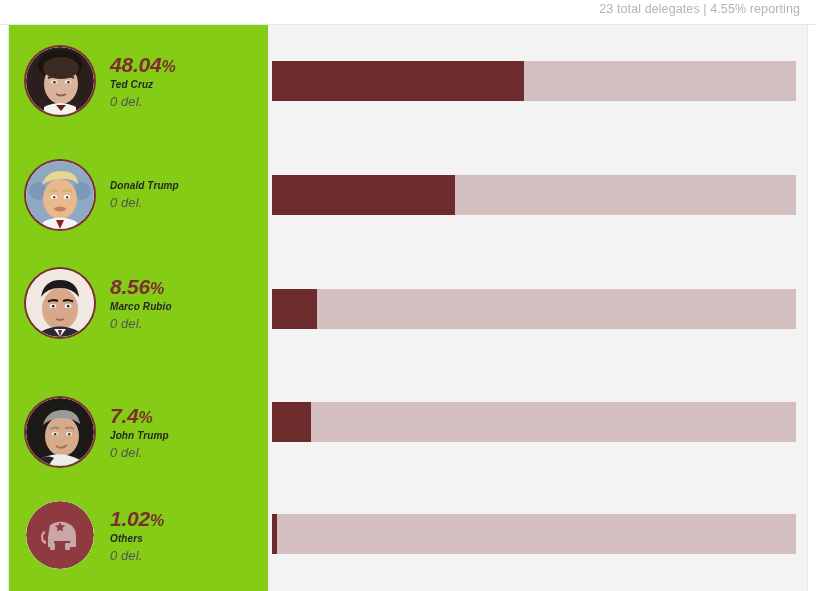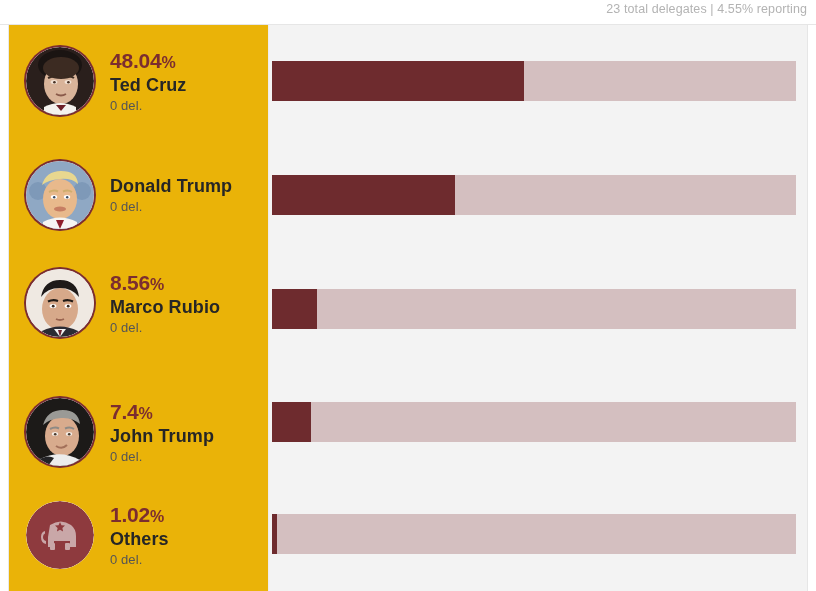--- a/index.html
+++ b/index.html
@@ -14,21 +14,21 @@
     overflow: hidden;
     position: relative;
   }
 
   
   .results-header {
     height: 24px;
     display: flex;
     align-items: flex-start;
     justify-content: flex-end;
-    padding-right: 9px;
+    padding-right: 16px;
     box-sizing: border-box;
     background: #ffffff;
   }
   .delegate-summary {
     font-size: 12.5px;
     color: #b3b3b3;
     letter-spacing: .1px;
     line-height: 18px;
     white-space: nowrap;
   }
@@ -43,21 +43,22 @@
   }
   .candidate-panel {
     position: absolute;
     left: 8px;
     top: 0;
     width: 261px;
     height: 567px;
     box-sizing: border-box;
     border-left: 1px solid #e9e9e9;
     border-right: 1px solid #ededed;
-    background: #eab308;
+    background: #84cc16;
+    font-style: italic;
   }
   .bars-panel {
     position: absolute;
     left: 269px;
     top: 0;
     width: 538px;
     height: 567px;
     background: #f3f3f3;
     border-right: 1px solid #e6e6e6;
   }
@@ -96,21 +97,21 @@
   }
   .pct {
     font-size: 21px;
     font-weight: bold;
     color: #7b2d30;
     letter-spacing: -.2px;
     margin-bottom: 5px;
   }
   .pct .pct-sign { font-size: 16px; }
   .cand-name {
-    font-size: 18px;
+    font-size: 10px;
     font-weight: bold;
     color: #262626;
     margin-bottom: 5px;
     letter-spacing: .1px;
   }
   .cand-del {
     font-size: 13px;
     color: #555555;
     letter-spacing: .1px;
   }

